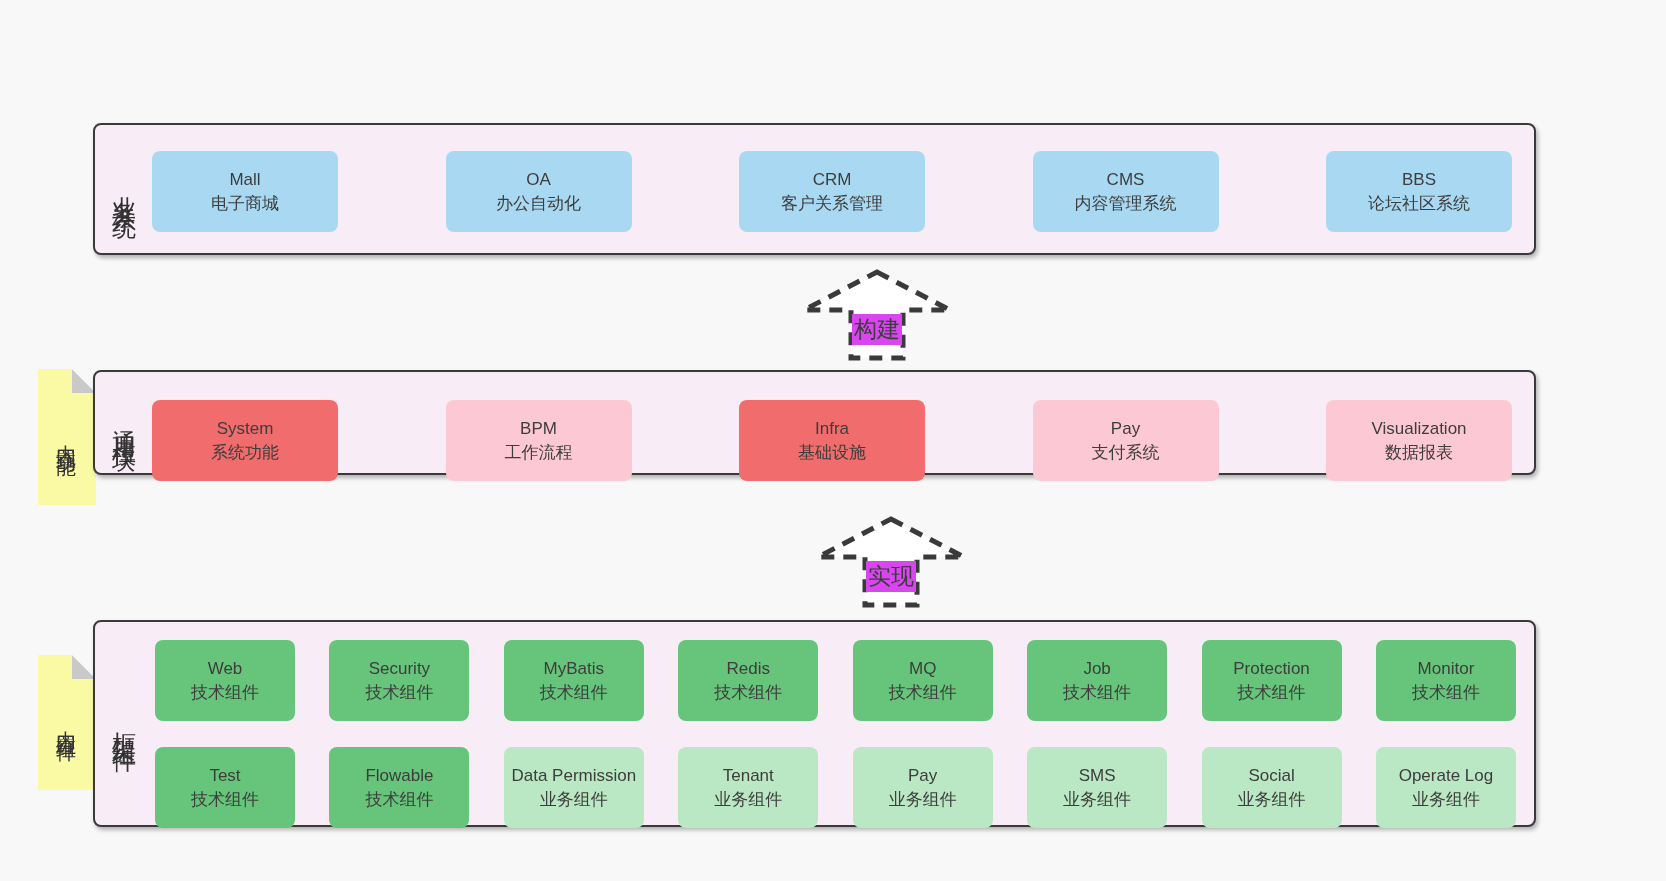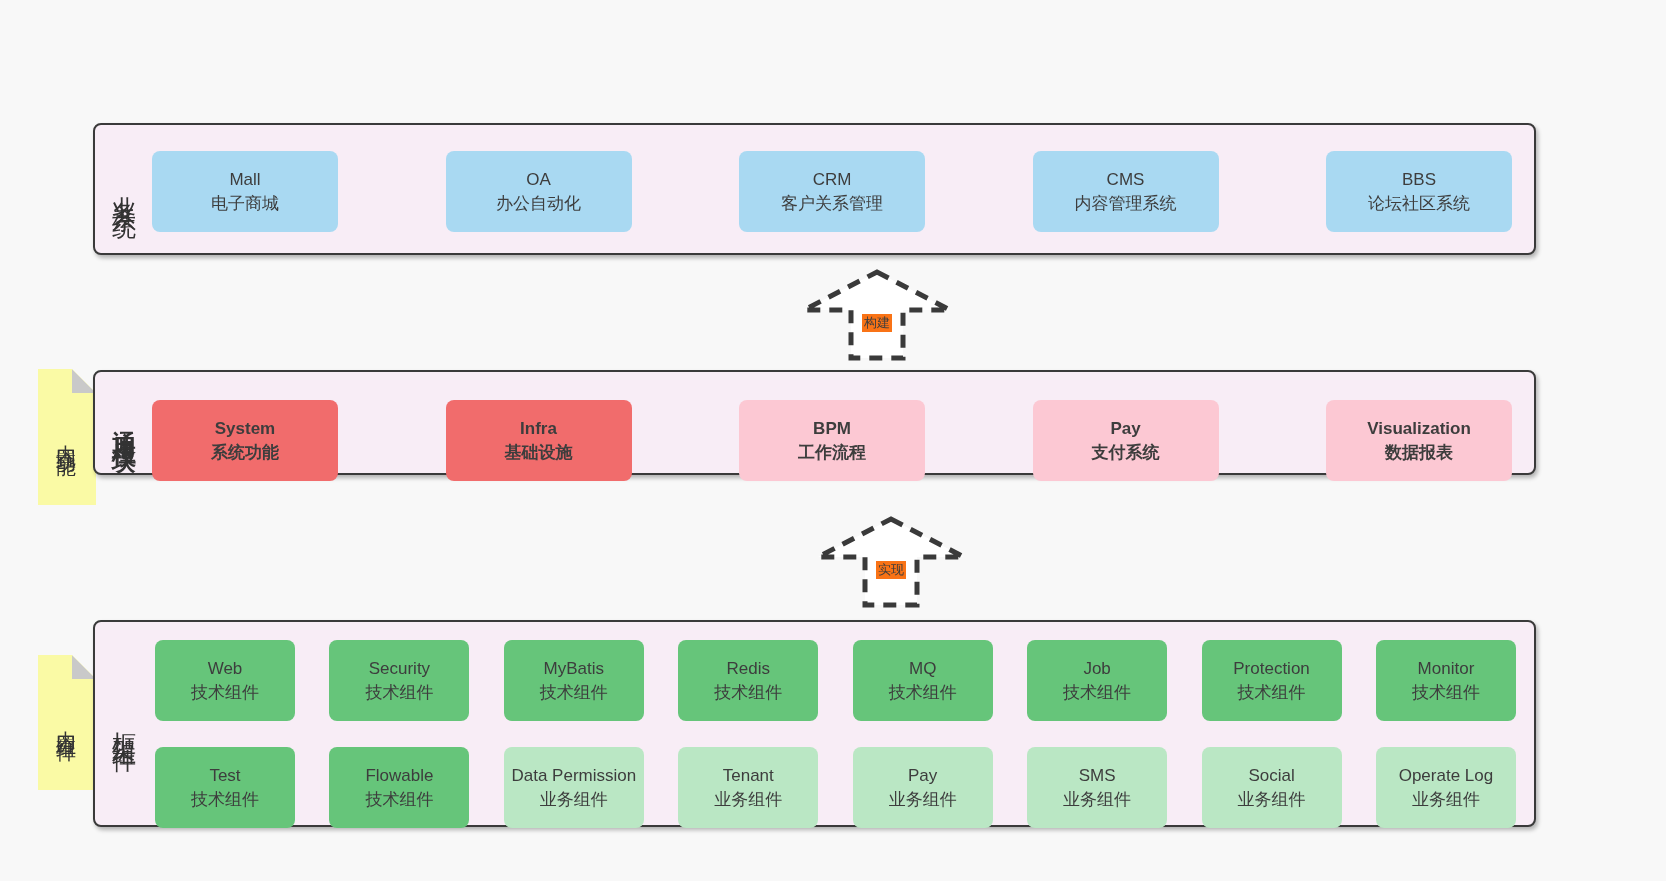--- a/index.html
+++ b/index.html
@@ -13,21 +13,21 @@
   
   .band{
     position:absolute;left:93px;width:1443px;
     background:var(--band_bg,#f8edf6);
     border:2.5px solid var(--band_border,#3a3a3a);
     border-radius:8px;
     box-shadow:2px 3px 4px rgba(0,0,0,0.28);
     z-index:2;box-sizing:border-box;
   }
   .band-1{top:123px;height:132px;}
-  .band-2{top:370px;height:105px;font-weight:bold;}
+  .band-2{top:370px;height:105px;}
   .band-3{top:620px;height:207px;}
 
   .band-label{
     position:absolute;left:13px;top:50%;transform:translateY(-50%);
     writing-mode:vertical-lr;text-orientation:upright;
     font-size:24px;letter-spacing:6px;color:#333;white-space:nowrap;
   }
 
   
   .row{position:absolute;display:flex;justify-content:space-between;}
@@ -70,21 +70,21 @@
     font-size:20px;letter-spacing:4px;color:#333;white-space:nowrap;
   }
 
   
   .arrow{position:absolute;width:150px;height:91px;z-index:1;}
   .arrow-1{left:802px;top:270px;}
   .arrow-2{left:816px;top:517px;}
   .arrow svg{position:absolute;inset:0;overflow:visible;}
   .arrow-label{
     position:absolute;left:50%;top:44px;transform:translateX(-50%);
-    background:#f97316;padding:0 2px;font-size:13px;color:#3d3d3d;white-space:nowrap;
+    background:#d946ef;padding:0 2px;font-size:23px;color:#3d3d3d;white-space:nowrap;
   }
 </style>
 </head>
 <body>
 
 <div class="stage">
 
   <div class="note note-1">
     <div class="note-fold"></div>
     <div class="note-label">内置功能</div>
@@ -127,27 +127,27 @@
     <div class="arrow-label">构建</div>
   </div>
 
   <div class="band band-2">
     <div class="band-label">通用模块</div>
     <div class="row row-6">
         <div class="box red">
           <div class="box-name">System</div>
           <div class="box-desc">系统功能</div>
         </div>
+        <div class="box pink">
+          <div class="box-name">BPM</div>
+          <div class="box-desc">工作流程</div>
+        </div>
         <div class="box red">
           <div class="box-name">Infra</div>
           <div class="box-desc">基础设施</div>
-        </div>
-        <div class="box pink">
-          <div class="box-name">BPM</div>
-          <div class="box-desc">工作流程</div>
         </div>
         <div class="box pink">
           <div class="box-name">Pay</div>
           <div class="box-desc">支付系统</div>
         </div>
         <div class="box pink">
           <div class="box-name">Visualization</div>
           <div class="box-desc">数据报表</div>
         </div>
       </div>

